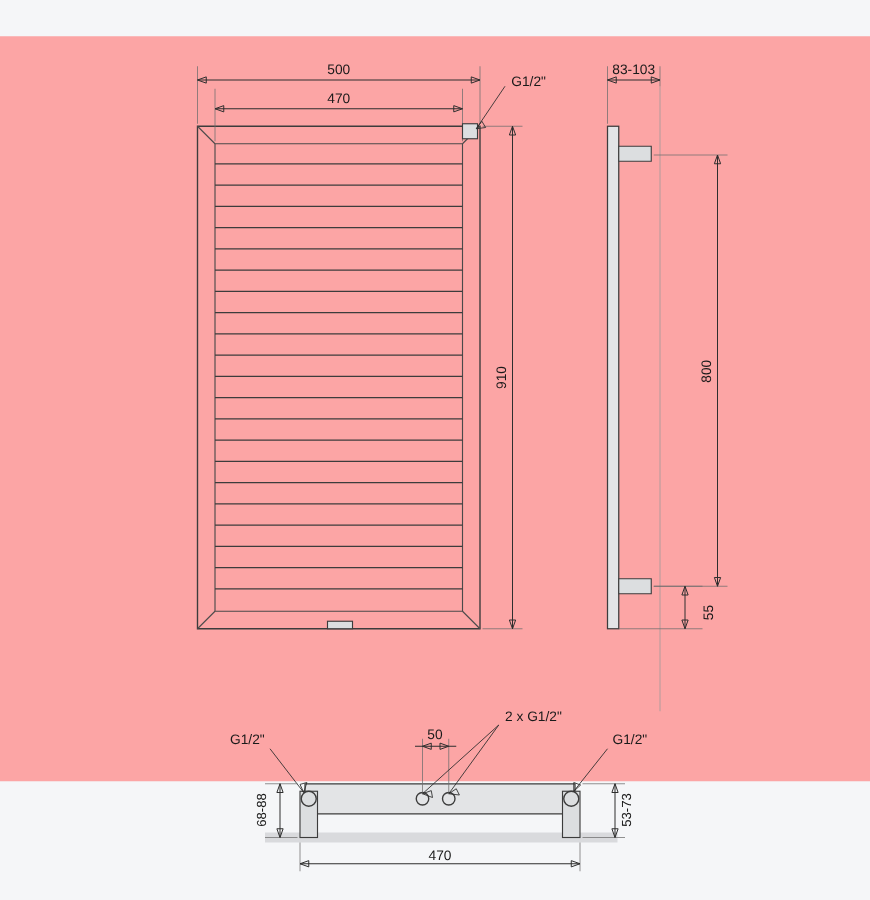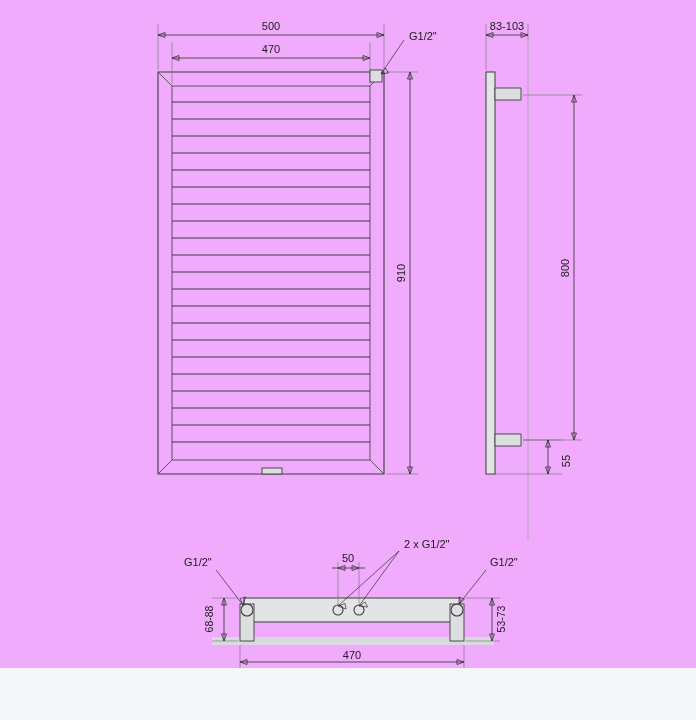--- a/index.html
+++ b/index.html
@@ -10,22 +10,23 @@
   body {
     width: 696px;
     height: 720px;
     font-family: "Liberation Sans", sans-serif;
     color: #1a1a1a;
     overflow: hidden;
   }
   #stage {
     position: relative;
     width: 696px;
-    height: 668px;
-    background: #f0abfc;
+    height: 596px;
+    background: #fca5a5;
+    margin-top: 29px;
   }
   svg.drawing {
     position: absolute;
     left: 0;
     top: 0;
     width: 696px;
     height: 720px;
   }
   .dim-text {
     font-family: "Liberation Sans", sans-serif;

